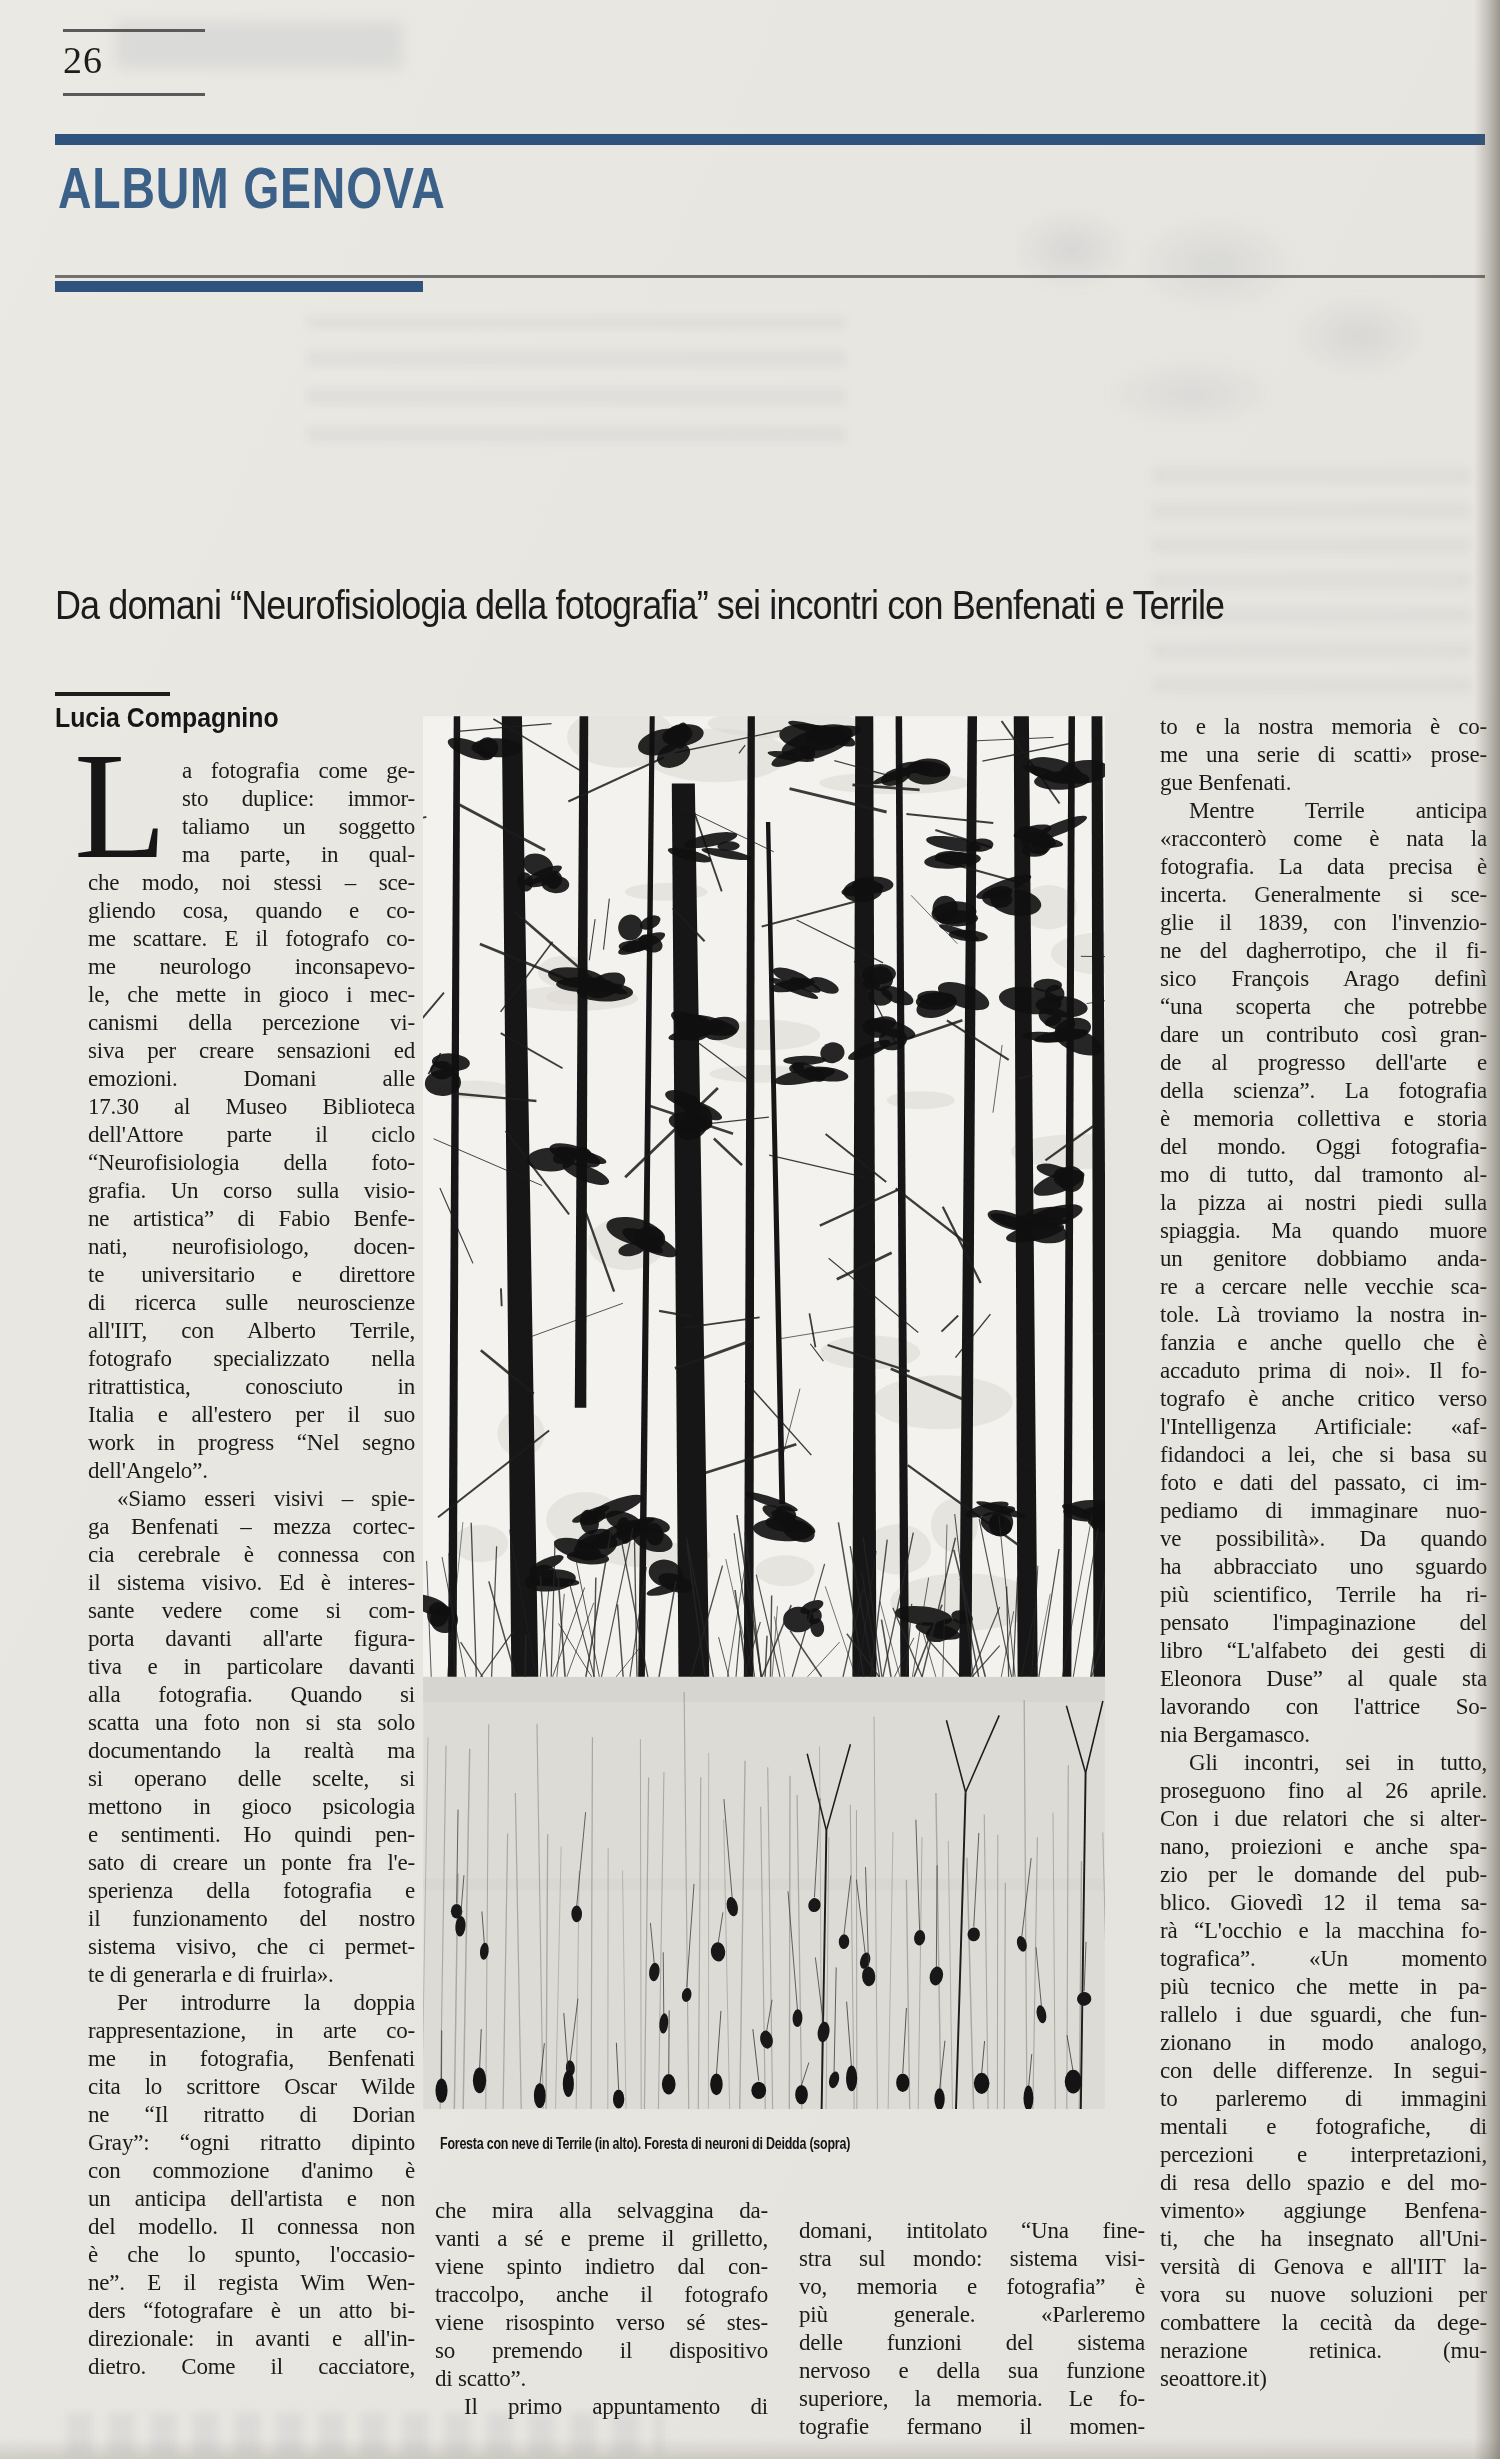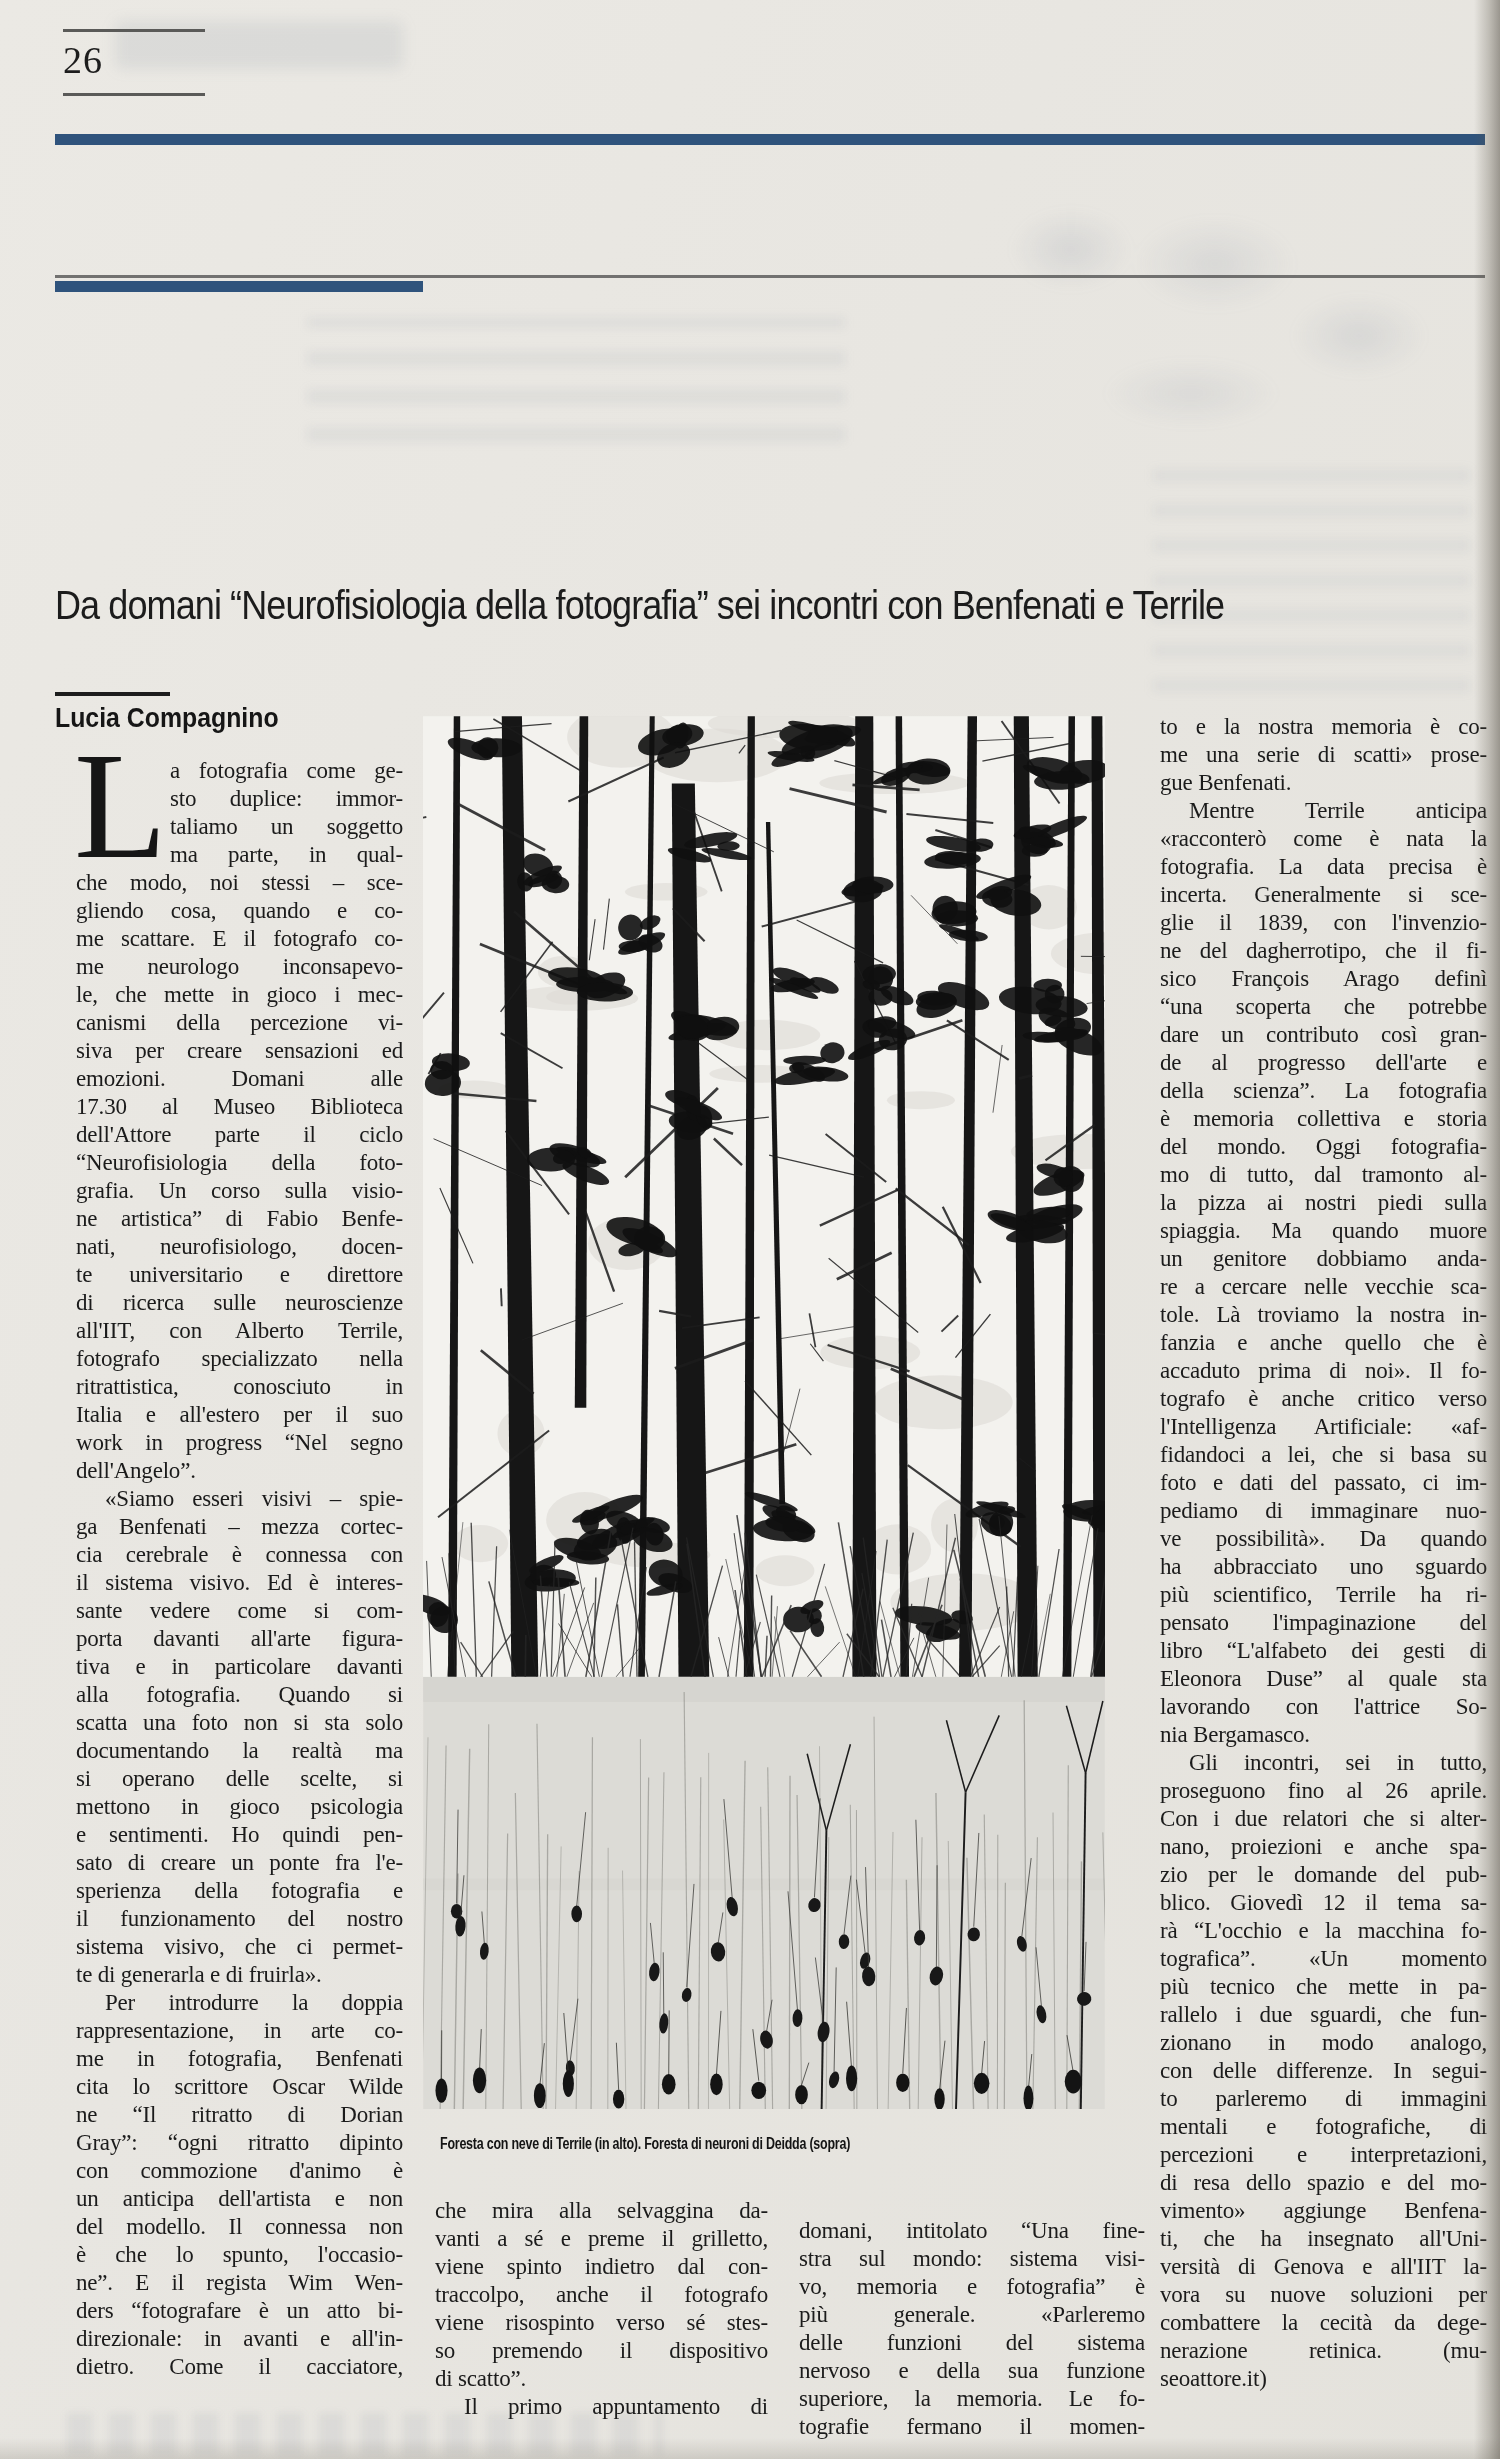--- a/index.html
+++ b/index.html
@@ -28,21 +28,21 @@
   .byline-rule{left:55px;top:692px;width:115px;height:3.8px;background:#1d1d1d;}
   .byline{left:55px;top:703px;font-family:"Liberation Sans",sans-serif;font-weight:bold;
           font-size:27px;color:#161616;white-space:nowrap;}
   .byline>span{display:inline-block;transform:scaleX(.92);transform-origin:left;}
 
   
   .bcol{font-size:23px;line-height:28px;color:#1b1b1b;letter-spacing:-0.2px;}
   .bline{white-space:nowrap;text-align:justify;text-align-last:justify;}
   .bline.end{text-align-last:left;}
   .bline.ind{padding-left:29px;}
-  #col1{left:76px;top:757px;width:327px;}
+  #col1{left:88px;top:757px;width:327px;}
   #col2{left:435px;top:2197px;width:333px;}
   #col3{left:799px;top:2197px;width:346px;margin-top:20px;}
   #col4{left:1160px;top:713px;width:327px;}
   .dropcap{left:74px;top:749px;font-size:152px;line-height:115px;color:#161616;}
 
   
   .photo{left:423px;top:716px;width:682px;height:1393px;}
   .photo svg{display:block;}
   .caption{left:440px;top:2135px;width:730px;font-family:"Liberation Sans",sans-serif;
            font-weight:bold;font-size:16px;color:#141414;white-space:nowrap;}
@@ -76,20 +76,21 @@
   <div class="abs ghost g4"></div>
   <div class="abs ghost g1"></div>
   <div class="abs ghost g2"></div>
   <div class="abs ghost g3"></div>
   <div class="abs ghost g5"></div>
 
   <div class="abs pn-rule" style="top:29px"></div>
   <div class="abs page-number">26</div>
   <div class="abs pn-rule" style="top:93px"></div>
   <div class="abs top-blue-rule"></div>
+  <div class="abs kicker"><span>ALBUM GENOVA</span></div>
 
   <div class="abs thin-rule"></div>
   <div class="abs blue-bar"></div>
   <div class="abs subtitle"><span>Da domani “Neurofisiologia della fotografia” sei incontri con Benfenati e Terrile</span></div>
   <div class="abs byline-rule"></div>
   <div class="abs byline"><span>Lucia Compagnino</span></div>
 
   <div class="abs dropcap">L</div>
   <div id="col1" class="abs bcol">
       <div class="bline" style="margin-left: 94px;">a fotografia come ge-</div>

